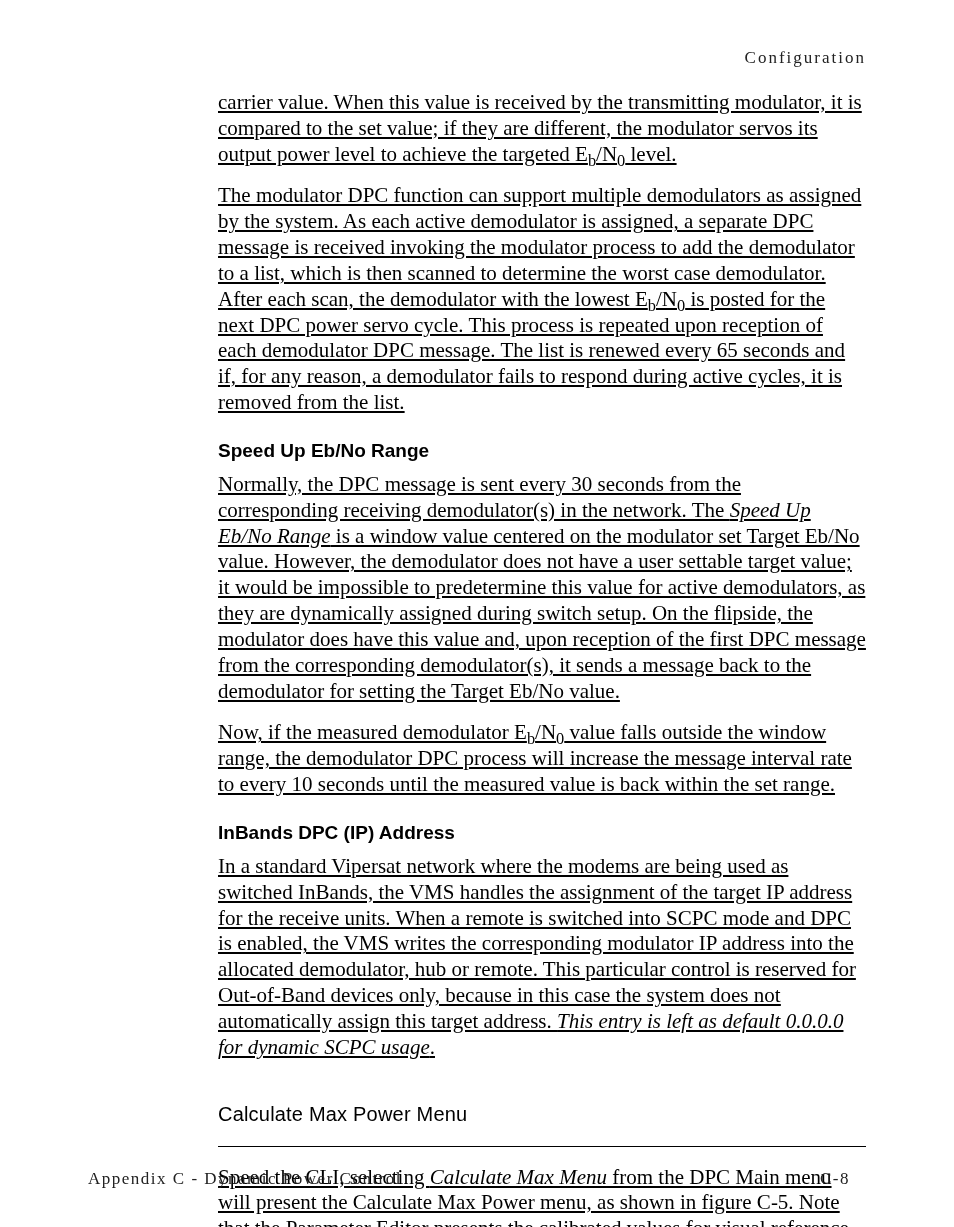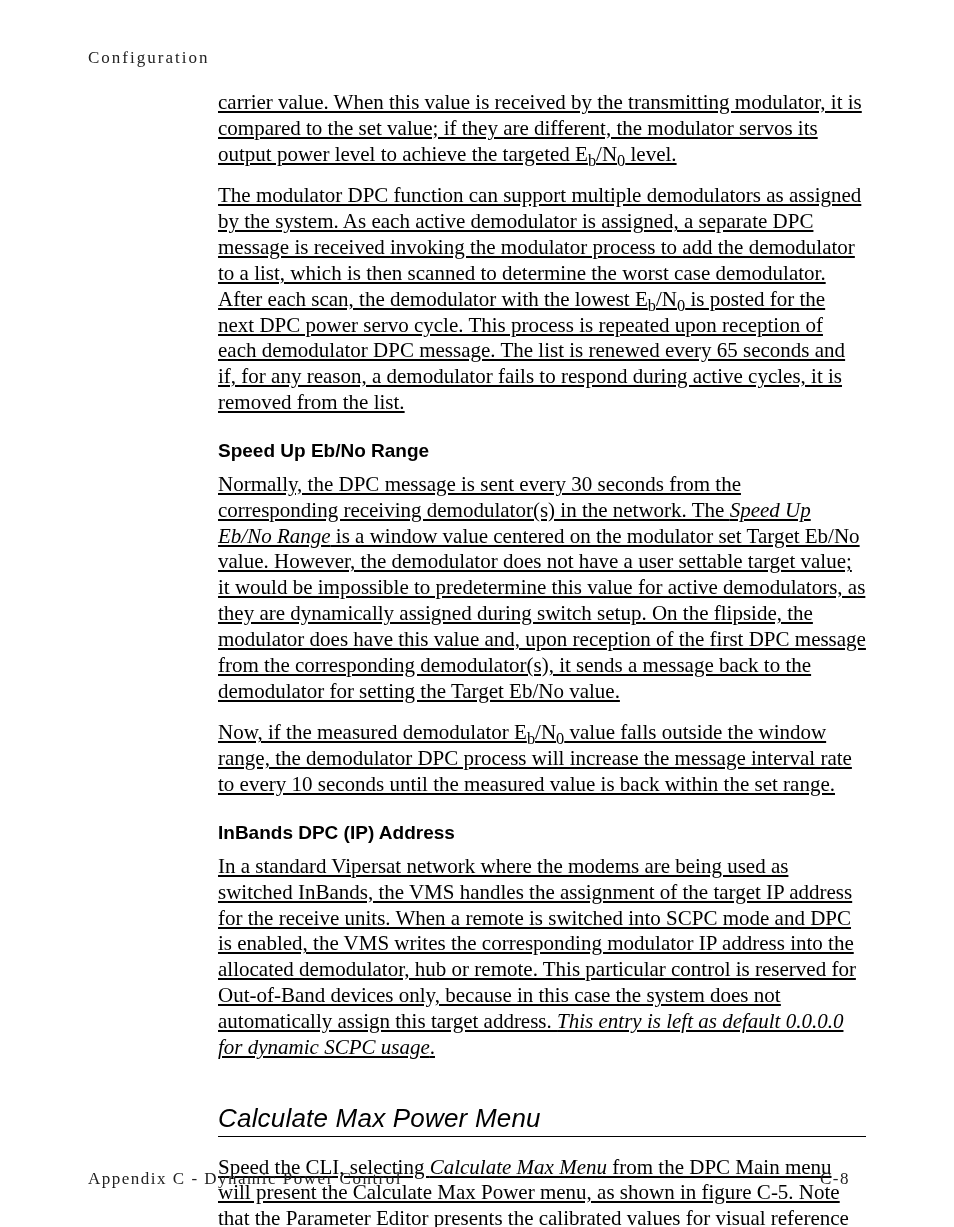--- a/index.html
+++ b/index.html
@@ -11,45 +11,44 @@
     color: #000;
     background: #fff;
     position: relative;
     box-sizing: border-box;
     padding: 48px 88px 0 88px;
   }
   .running-head {
     font-family: "Times New Roman", Times, serif;
     font-size: 17px;
     letter-spacing: 2px;
-    text-align: left;
+    text-align: right;
     color: #222;
     margin-bottom: 22px;
   }
   .body-text {
     font-size: 21px;
     line-height: 1.23;
     text-align: left;
     margin: 0 0 16px 130px;
     text-decoration: underline;
   }
   .body-text .sub { vertical-align: sub; font-size: 0.78em; line-height: 0; }
   .h3 {
     font-family: Arial, Helvetica, sans-serif;
     font-weight: bold;
     font-size: 19px;
     margin: 24px 0 10px 130px;
   }
   .h2 {
     font-family: Arial, Helvetica, sans-serif;
     font-weight: 400;
-    font-size: 26px;
-    margin: 42px 0 2px 130px;
+    font-size: 20px;
+    margin: 42px 0 20px 130px;
     letter-spacing: 0.2px;
-    font-style: italic;
   }
   .h2-rule {
     border: 0;
     border-top: 1.5px solid #000;
     margin: 2px 0 18px 130px;
   }
   .italic { font-style: italic; }
   .underline { text-decoration: underline; }
   .footer {
     position: absolute;

